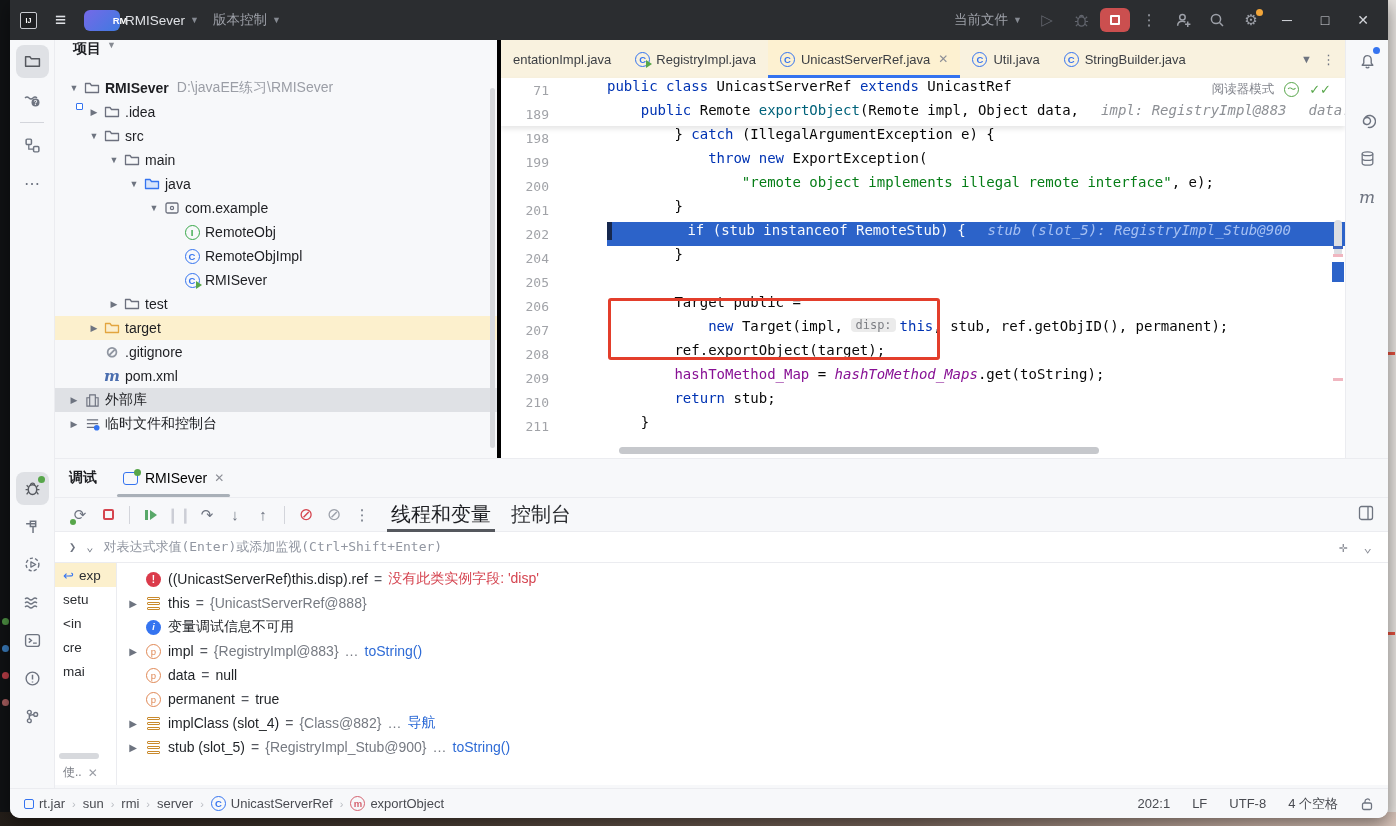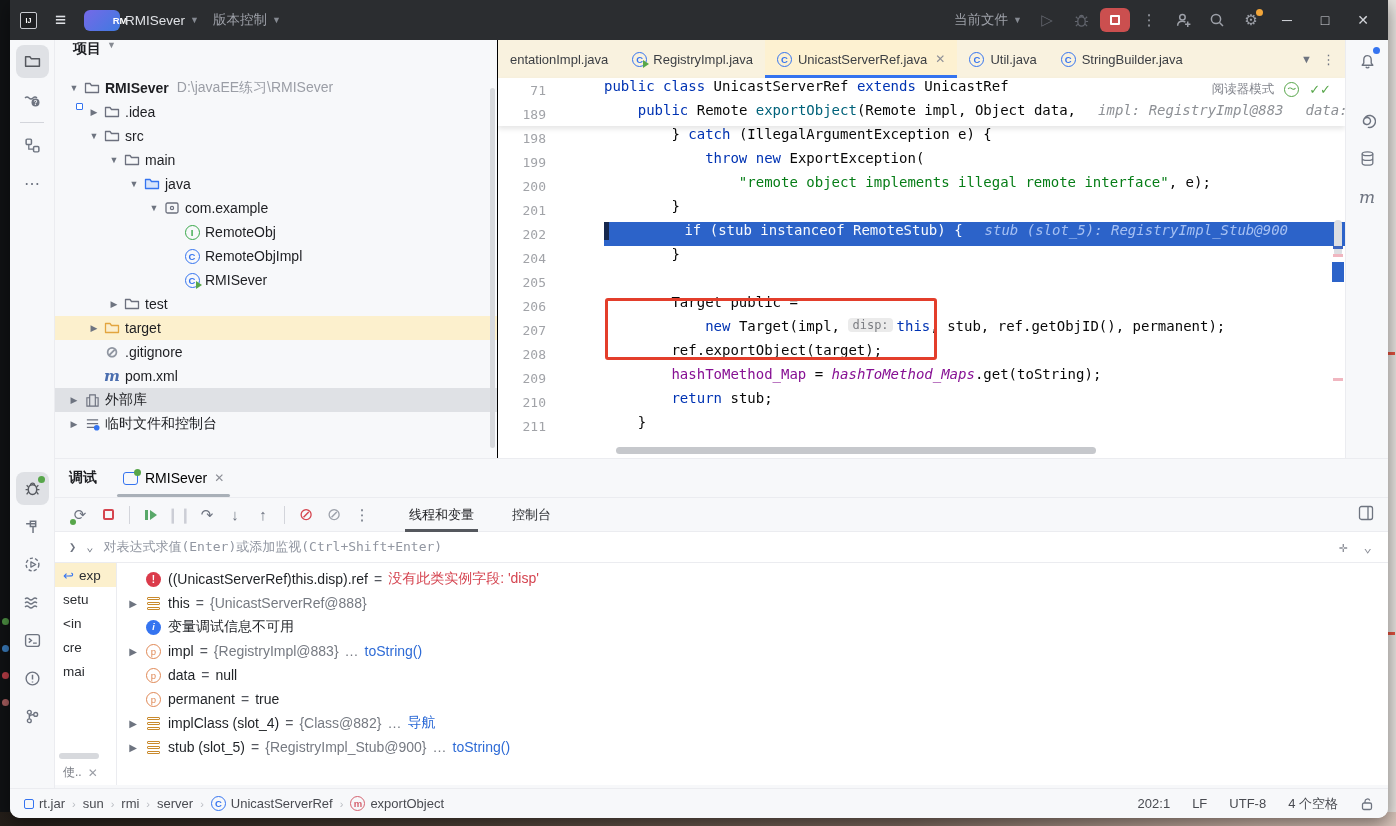--- a/index.html
+++ b/index.html
@@ -55,21 +55,21 @@
   .t-arrow { width:18px; text-align:center; color:#6e7480; font-size:9px; flex:none; }
   .t-icon { width:18px; flex:none; display:flex; justify-content:center; align-items:center; }
   .t-label { margin-left:4px; }
   .t-label.b { font-weight:bold; }
   .t-path { color:#9b9ea6; margin-left:8px; }
   .proj-scroll { position:absolute; right:2px; top:48px; width:5px; height:360px; background:#d7d9dd; border-radius:3px; }
 
   .cic { display:inline-flex; width:15px; height:15px; border-radius:50%; align-items:center; justify-content:center; font-size:9.5px; font-weight:bold; }
 
   
-  .editor { position:absolute; left:487px; top:40px; width:848px; height:418px; background:#fff; border-left:1px solid #000000; overflow:hidden; }
+  .editor { position:absolute; left:487px; top:40px; width:848px; height:418px; background:#fff; border-left:4px solid #000000; overflow:hidden; }
   .tabbar { height:38px; background:#f9f2df; display:flex; align-items:stretch; font-size:13px; color:#3b3e43; }
   .tab { display:flex; align-items:center; gap:6px; padding:0 12px; position:relative; cursor:pointer; }
   .tab.active { background:#fdf1d1; }
   .tab.active::after { content:""; position:absolute; left:0; right:0; bottom:0; height:3px; background:#3574f0; }
   .tab .close { color:#8c8e96; font-size:12px; margin-left:2px; }
   .tab-extra { margin-left:auto; display:flex; align-items:center; gap:10px; padding-right:10px; color:#6e7480; }
 
   .sticky { box-shadow:0 3px 5px rgba(0,0,0,.10); position:relative; z-index:3; background:#fff; }
   .crow { height:24px; display:flex; align-items:center; font-family:"DejaVu Sans Mono",monospace; font-size:14px; white-space:pre; }
   .crow .lnum { width:48px; flex:none; text-align:right; color:#a1a3a8; font-size:13px; }
@@ -103,21 +103,21 @@
   .dbg-tab::after { content:""; position:absolute; left:0; right:0; bottom:0; height:3px; background:#a9b0b8; border-radius:2px; }
   .runico { width:15px; height:13px; border:1.5px solid #3574f0; border-radius:3px; position:relative; }
   .runico::after { content:""; position:absolute; right:-4px; top:-4px; width:7px; height:7px; background:#57a64a; border-radius:50%; }
   .dbg-toolbar { height:34px; display:flex; align-items:center; gap:2px; padding-left:12px; border-top:1px solid #ebecf0; font-size:15px; color:#6e7480; position:relative; }
   .d-ic { width:26px; height:26px; display:flex; align-items:center; justify-content:center; border-radius:5px; cursor:pointer; position:relative; }
   .d-sep { width:1px; height:18px; background:#d3d5db; margin:0 6px; }
   .stop-sq { width:11px; height:11px; border:2px solid #d5454f; border-radius:2px; }
   .d-red { color:#d5454f; font-size:17px; }
   .d-mute { color:#9da2ab; font-size:17px; }
   .d-dis { color:#ccced6; }
-  .dbg-viewtab { margin-left:28px; font-size:13px; color:#1d1e22; height:34px; display:flex; align-items:center; padding:0 4px; position:relative; cursor:pointer; }
+  .dbg-viewtab { margin-left:10px; font-size:20px; color:#1d1e22; height:34px; display:flex; align-items:center; padding:0 4px; position:relative; cursor:pointer; }
   .dbg-viewtab.sel::after { content:""; position:absolute; left:0; right:0; bottom:0; height:2.5px; background:#55585e; }
   .dbg-viewtab.plain { color:#2b2d31; }
   .layout-ic { position:absolute; right:14px; top:7px; }
 
   .evalbar { height:32px; background:#fff; border-top:1px solid #ebecf0; border-bottom:1px solid #ebecf0; display:flex; align-items:center; gap:10px; padding-left:14px; font-family:"DejaVu Sans Mono",monospace; font-size:13px; color:#9196a1; }
   .evalbar .pr { color:#6e7480; font-size:12px; }
   .eval-right { margin-left:auto; display:flex; gap:16px; padding-right:16px; color:#8a8d96; font-size:14px; }
 
   .dbg-body { position:relative; height:222px; background:#fff; display:flex; }
   .frames { width:62px; flex:none; border-right:1px solid #ebecf0; font-size:13.5px; color:#2b2d31; overflow:hidden; position:relative; }

